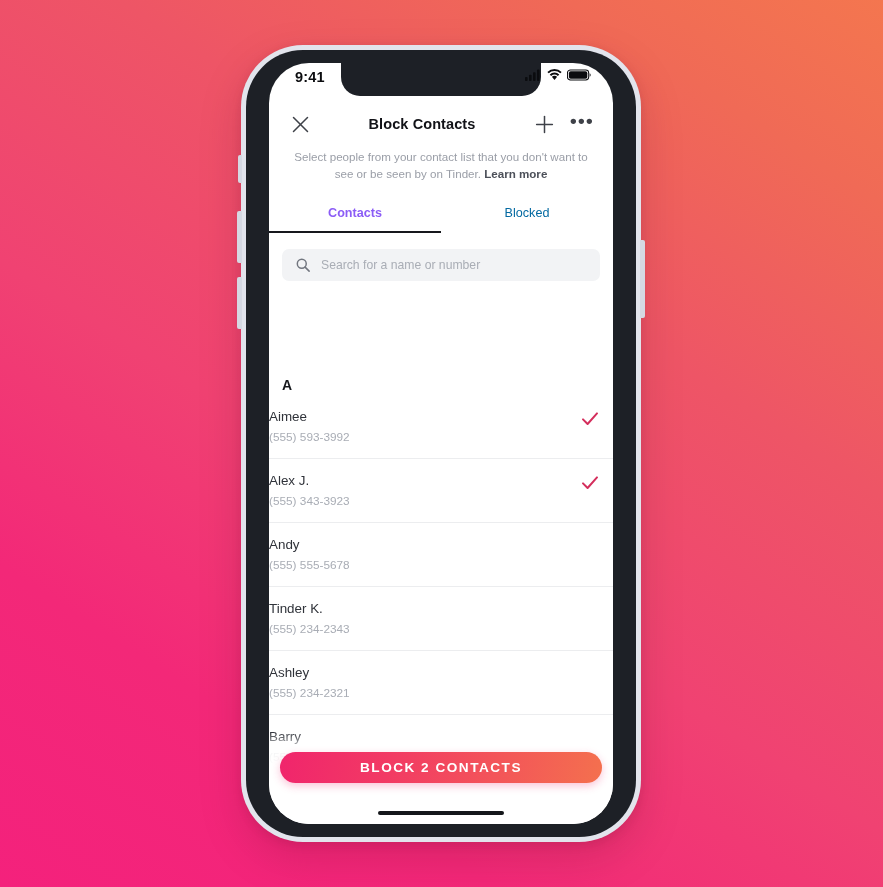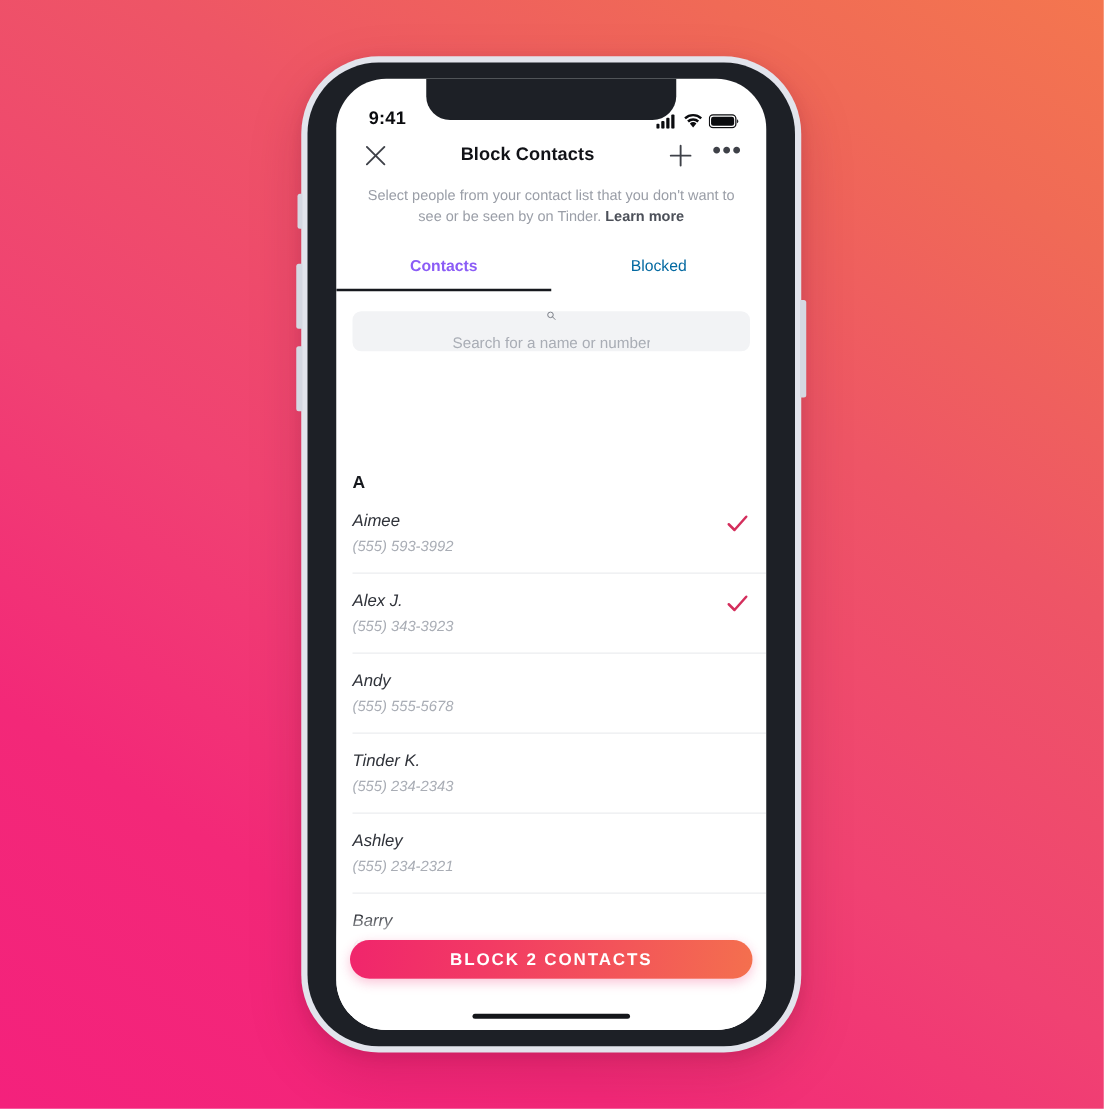--- a/index.html
+++ b/index.html
@@ -62,21 +62,21 @@
     left:50%; transform:translateX(-50%);
     top:0; width:200px; height:33px;
     background:#1D2026;
     border-radius:0 0 19px 19px;
     z-index:20;
   }
 
   
   #status-bar {
     position:relative; height:40px;
-    display:flex; align-items:flex-end;
+    display:flex; align-items:flex-start;
     justify-content:space-between;
     padding:6px 22px 0 26px;
     z-index:25;
   }
   #status-time {
     font-size:14.5px; font-weight:bold;
     color:#0b0c0f; letter-spacing:0.2px;
   }
   #status-icons { display:flex; align-items:center; gap:5px; }
 
@@ -139,21 +139,20 @@
 
   
   #search-wrap { padding:16px 13px 0 13px; }
   #search-box {
     display:flex; align-items:center;
     gap:11px;
     height:32px;
     background:#F2F3F5;
     border-radius:7px;
     padding:0 14px;
-    flex-direction:column;
   }
   #search-input {
     border:none; outline:none; background:transparent;
     font-family:"Liberation Sans", sans-serif;
     font-size:12.2px; color:#6a6e77;
     flex:1;
   }
   #search-input::placeholder { color:#a9adb5; }
 
   
@@ -164,25 +163,23 @@
     overflow:hidden;
   }
   #section-header {
     font-size:14px; font-weight:bold;
     color:#16181d;
     padding:18px 0 10px 13px;
   }
   .contact-row {
     display:flex; align-items:flex-start;
     justify-content:space-between;
-    margin-left:13px;
     padding:12px 14px 12px 0;
     border-top:1px solid #ECEDEF;
     cursor:pointer;
-    font-style:italic;
   }
   .contact-row.first { border-top:none; padding-top:4px; }
   .contact-name {
     font-size:13.4px; color:#30333a;
     line-height:19px;
   }
   .contact-phone {
     font-size:11.8px; color:#a9adb5;
     line-height:18px; margin-top:2px;
   }

